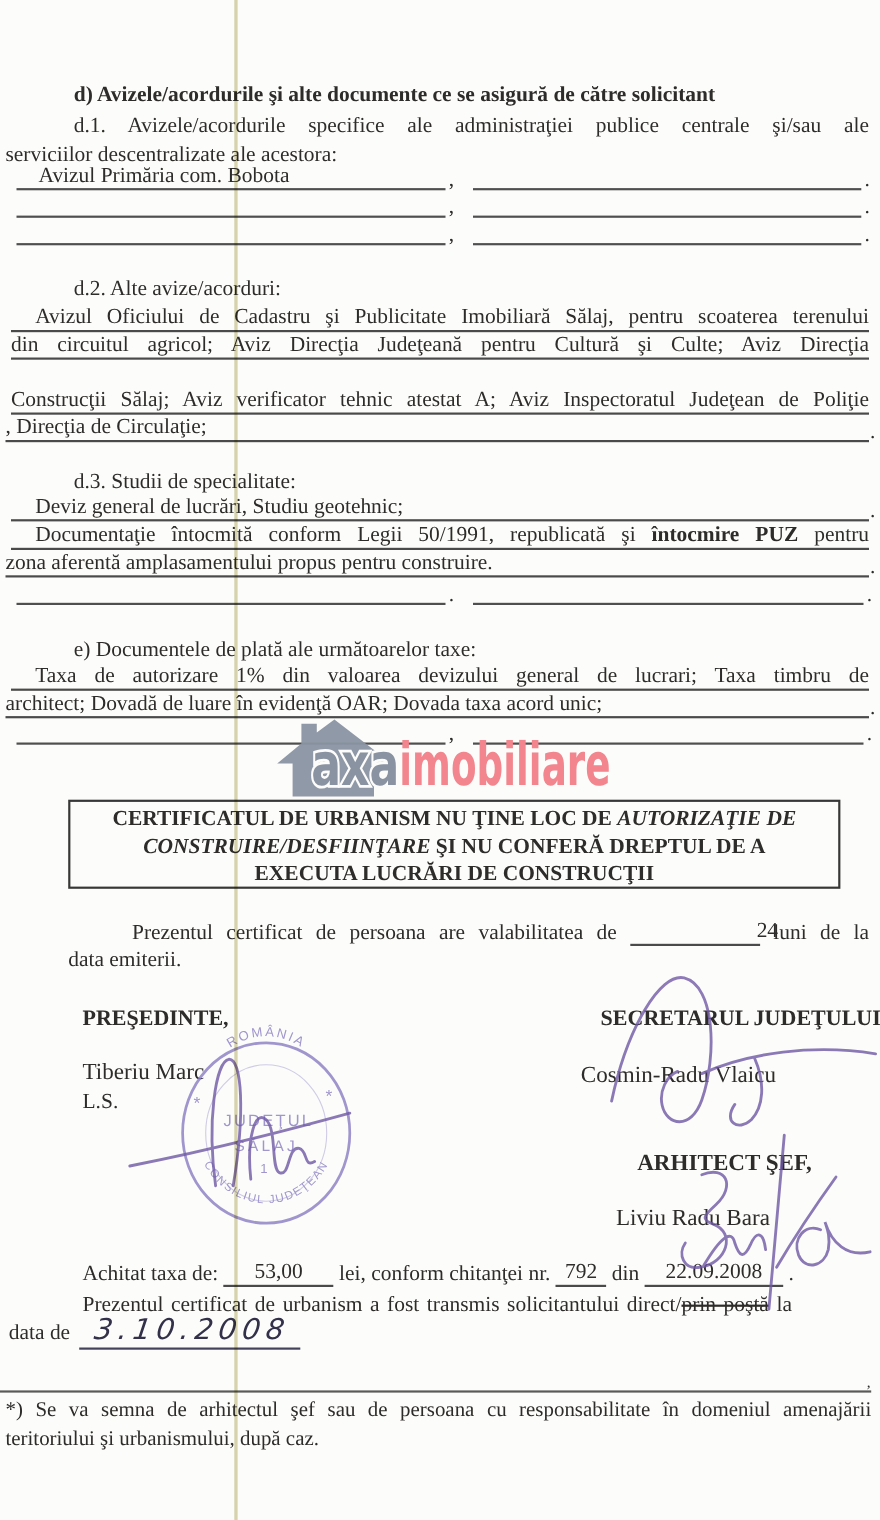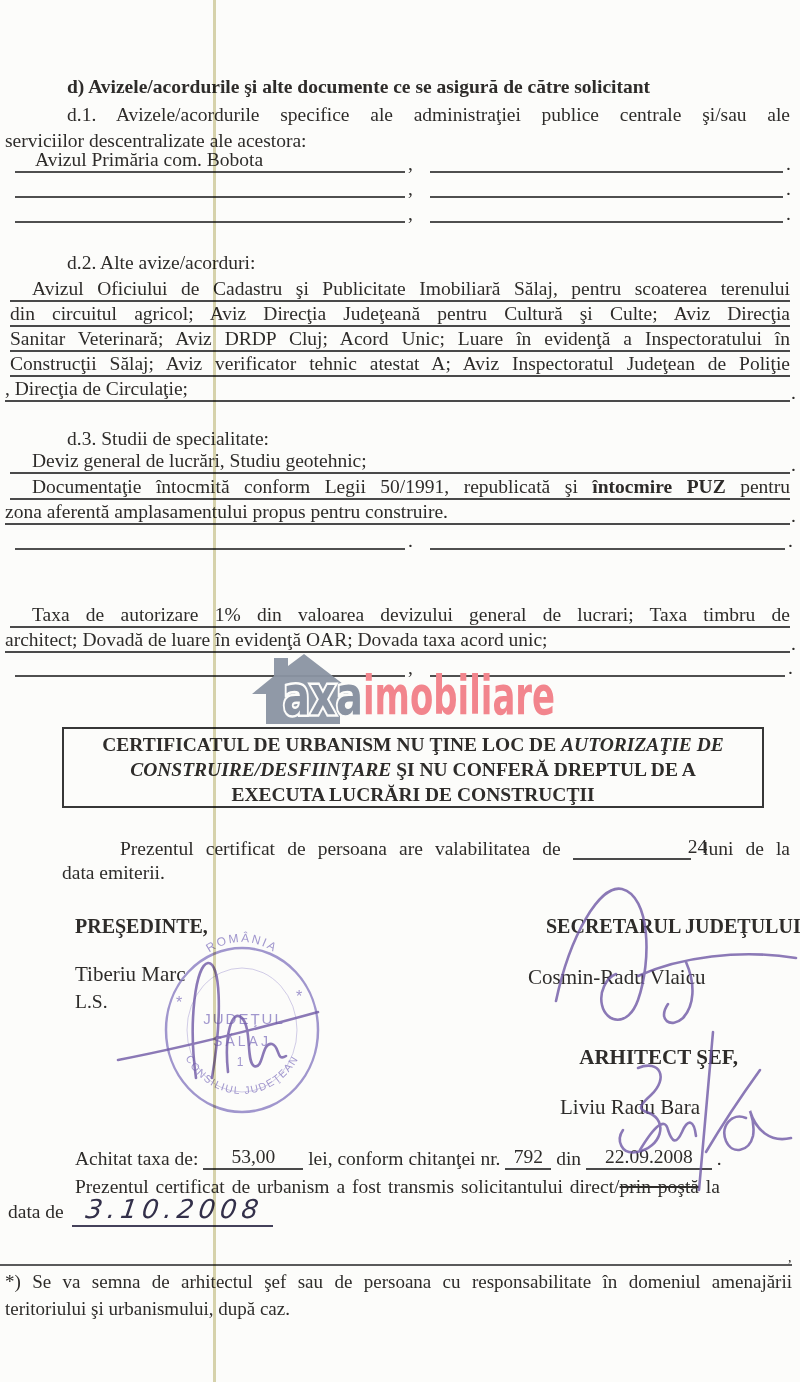--- a/index.html
+++ b/index.html
@@ -50,37 +50,37 @@
   <span class="eol" style="top:178px;left:786px;">.</span>
 
   <div class="uline" style="top:199px;left:15px;width:390px;"></div>
   <span class="eol" style="top:203px;left:408px;">,</span>
   <div class="uline" style="top:199px;left:430px;width:353px;"></div>
   <span class="eol" style="top:203px;left:786px;">.</span>
 
   <div class="ln" style="top:252px;left:67px;">d.2. Alte avize/acorduri:</div>
   <div class="ln lnu just" style="top:303px;left:10px;width:780px;">din circuitul agricol; Aviz Direcţia Judeţeană pentru Cultură şi Culte; Aviz Direcţia</div>
   <div class="ln lnu just" style="top:278px;left:10px;width:780px;text-indent:22px;">Avizul Oficiului de Cadastru şi Publicitate Imobiliară Sălaj, pentru scoaterea terenului</div>
-  <div class="ln lnu just" style="top:328px;left:10px;width:780px;">Sanitar Veterinară; Aviz DRDP Cluj; Acord Unic; Luare în evidenţă a Inspectoratului în</div>
   <div class="ln lnu just" style="top:353px;left:10px;width:780px;">Construcţii Sălaj; Aviz verificator tehnic atestat A; Aviz Inspectoratul Judeţean de Poliţie</div>
   <div class="ln lnu" style="top:378px;left:5px;width:785px;">, Direcţia de Circulaţie;</div>
   <span class="eol" style="top:382px;left:791px;">.</span>
 
   <div class="ln" style="top:428px;left:67px;">d.3. Studii de specialitate:</div>
   <div class="ln lnu" style="top:450px;left:10px;width:780px;text-indent:22px;">Deviz general de lucrări, Studiu geotehnic;</div>
   <span class="eol" style="top:454px;left:791px;">.</span>
   <div class="ln lnu just" style="top:476px;left:10px;width:780px;text-indent:22px;"><span>Documentaţie întocmită conform Legii 50/1991, republicată şi </span><span class="b">întocmire PUZ</span><span> pentru</span></div>
   <div class="ln lnu" style="top:501px;left:5px;width:785px;">zona aferentă amplasamentului propus pentru construire.</div>
   <span class="eol" style="top:505px;left:791px;">.</span>
 
   <div class="uline" style="top:526px;left:15px;width:390px;"></div>
   <span class="eol" style="top:530px;left:408px;">.</span>
   <div class="uline" style="top:526px;left:430px;width:355px;"></div>
   <span class="eol" style="top:530px;left:788px;">.</span>
 
+  <div class="ln" style="top:580px;left:67px;">e)  Documentele de plată ale următoarelor taxe:</div>
   <div class="ln lnu just" style="top:604px;left:10px;width:780px;text-indent:22px;">Taxa de autorizare 1% din valoarea devizului general de lucrari; Taxa timbru de</div>
   <div class="ln lnu" style="top:629px;left:5px;width:785px;">architect; Dovadă de luare în evidenţă OAR; Dovada taxa acord unic;</div>
   <span class="eol" style="top:633px;left:791px;">.</span>
 
   <div class="uline" style="top:653px;left:15px;width:390px;"></div>
   <span class="eol" style="top:657px;left:408px;">,</span>
   <div class="uline" style="top:653px;left:430px;width:355px;"></div>
   <span class="eol" style="top:657px;left:788px;">.</span>
 
   <svg class="logo" width="330" height="82" viewBox="0 0 330 82">

